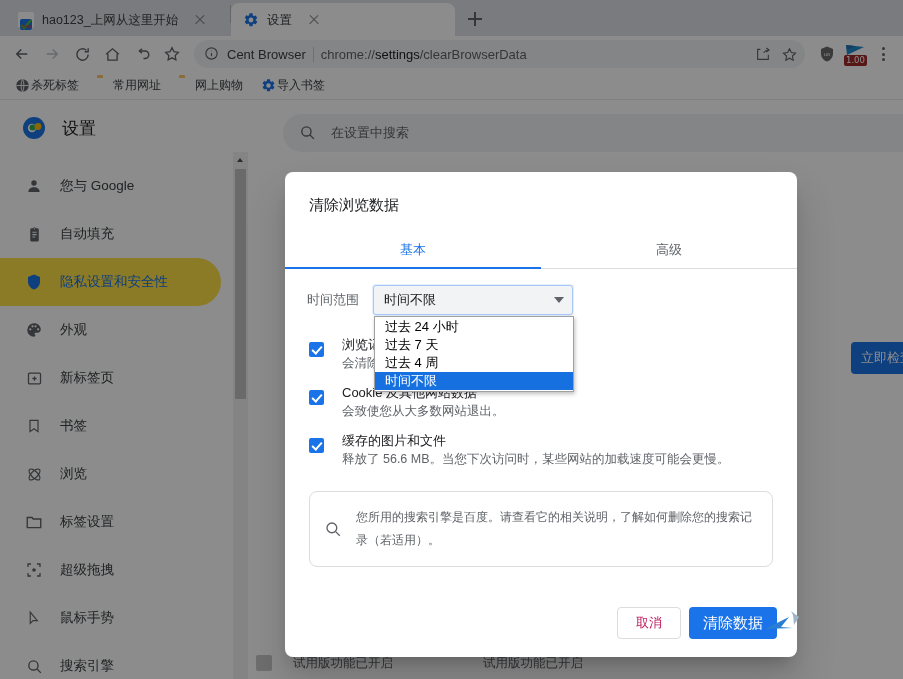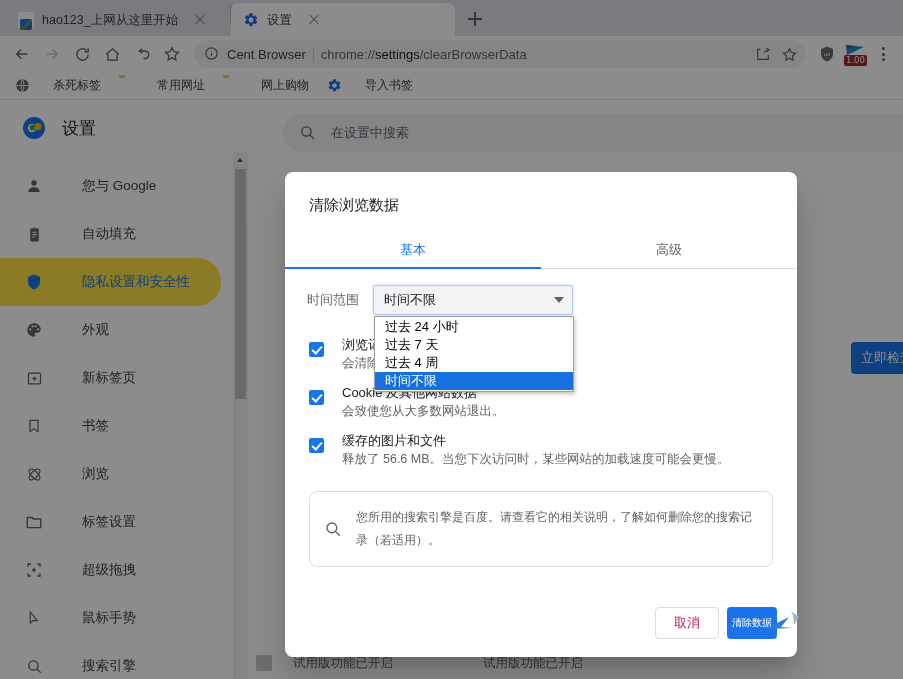--- a/index.html
+++ b/index.html
@@ -107,21 +107,21 @@
   }
   .menu-dots i:nth-child(1){ top:5px; }
   .menu-dots i:nth-child(2){ top:10.5px; }
   .menu-dots i:nth-child(3){ top:16px; }
 
   .bookmarks {
     height:28px; background:#ffffff; display:flex; align-items:center;
     padding:0 8px; gap:4px; border-bottom:1px solid #e8eaed;
   }
   .bm {
-    display:flex; align-items:center; gap:22px; padding:3px 7px;
+    display:flex; align-items:center; gap:0; padding:3px 7px;
     border-radius:4px; font-size:12px; color:#3c4043; white-space:nowrap;
   }
   .bm-ic { width:16px; height:16px; flex:none; position:relative; }
   .folder-ic {
     width:14px; height:11px; background:#f8c76a; border-radius:1.5px 2px 2px 2px;
     position:relative; margin-top:2px;
   }
   .folder-ic:before {
     content:""; position:absolute; left:0; top:-2.5px; width:6px; height:3px;
     background:#f8c76a; border-radius:1px 1px 0 0;
@@ -138,21 +138,21 @@
   }
   .brand {
     display:flex; align-items:center; gap:16px; height:56px;
     padding-left:22px;
   }
   .brand-logo { width:24px; height:24px; flex:none; }
   .brand-title { font-size:17px; color:#202124; }
 
   .nav { margin-top:6px; }
   .nav-item {
-    display:flex; align-items:center; gap:38px; height:48px;
+    display:flex; align-items:center; gap:16px; height:48px;
     padding-left:24px; font-size:13.5px; color:#3c4043;
     border-radius:0 24px 24px 0; margin-right:12px; position:relative;
   }
   .nav-item .ic { width:20px; height:20px; flex:none; color:#5f6368;
       display:flex; align-items:center; justify-content:center; }
   .nav-item.selected { background:#fde047; color:#1a73e8; }
   .nav-item.selected .ic { color:#1a73e8; }
 
   .scrollbar {
     position:absolute; left:233px; top:52px; width:15px; bottom:0;
@@ -283,22 +283,22 @@
   .dlg-actions {
     position:absolute; right:20px; bottom:18px;
     display:flex; gap:8px; align-items:center;
   }
   .btn-sec {
     height:32px; padding:0 18px; border:1px solid #dadce0;
     border-radius:4px; background:#fff; color:#be185d;
     font-size:13px; display:flex; align-items:center;
   }
   .btn-pri {
-    height:32px; padding:0 5px; border-radius:4px;
-    background:#1a73e8; color:#fff; font-size:10px;
+    height:32px; padding:0 14px; border-radius:4px;
+    background:#1a73e8; color:#fff; font-size:15px;
     display:flex; align-items:center;
   }
   .cursor-art {
     position:absolute; right:-4px; bottom:20px; width:38px; height:34px;
     z-index:60; pointer-events:none;
   }
 </style>
 </head>
 <body>
 

